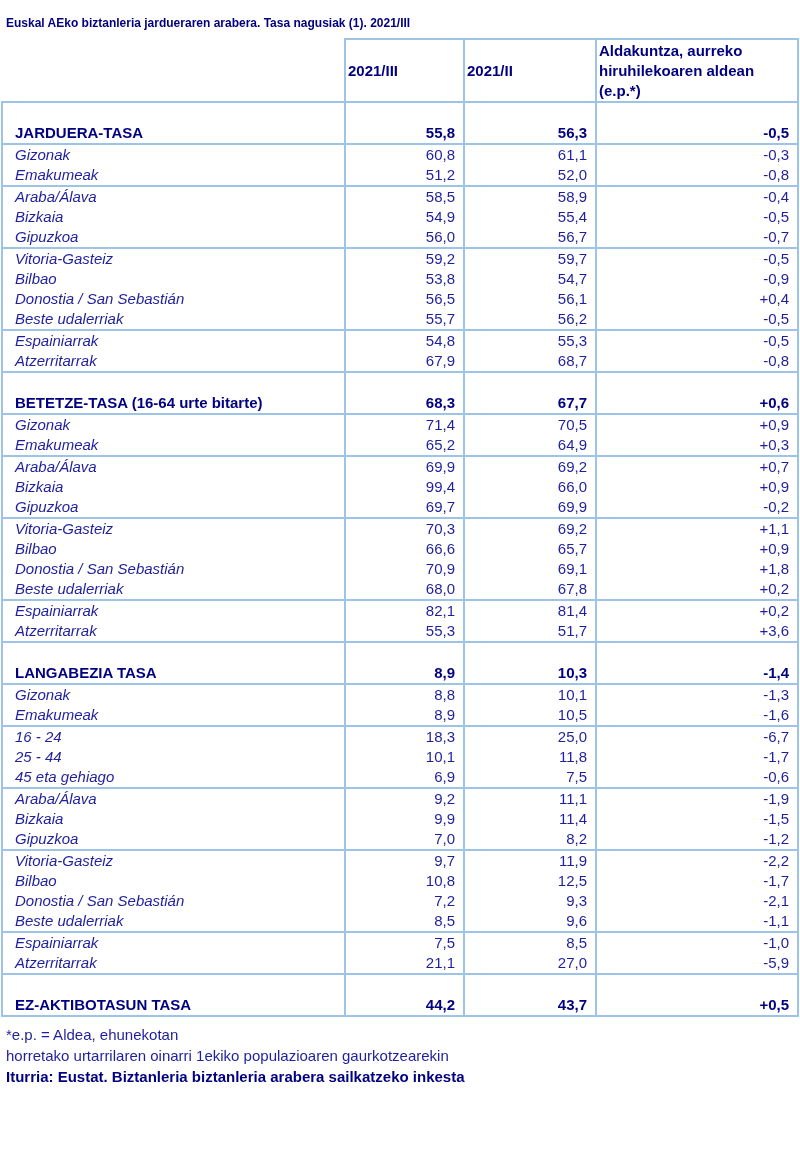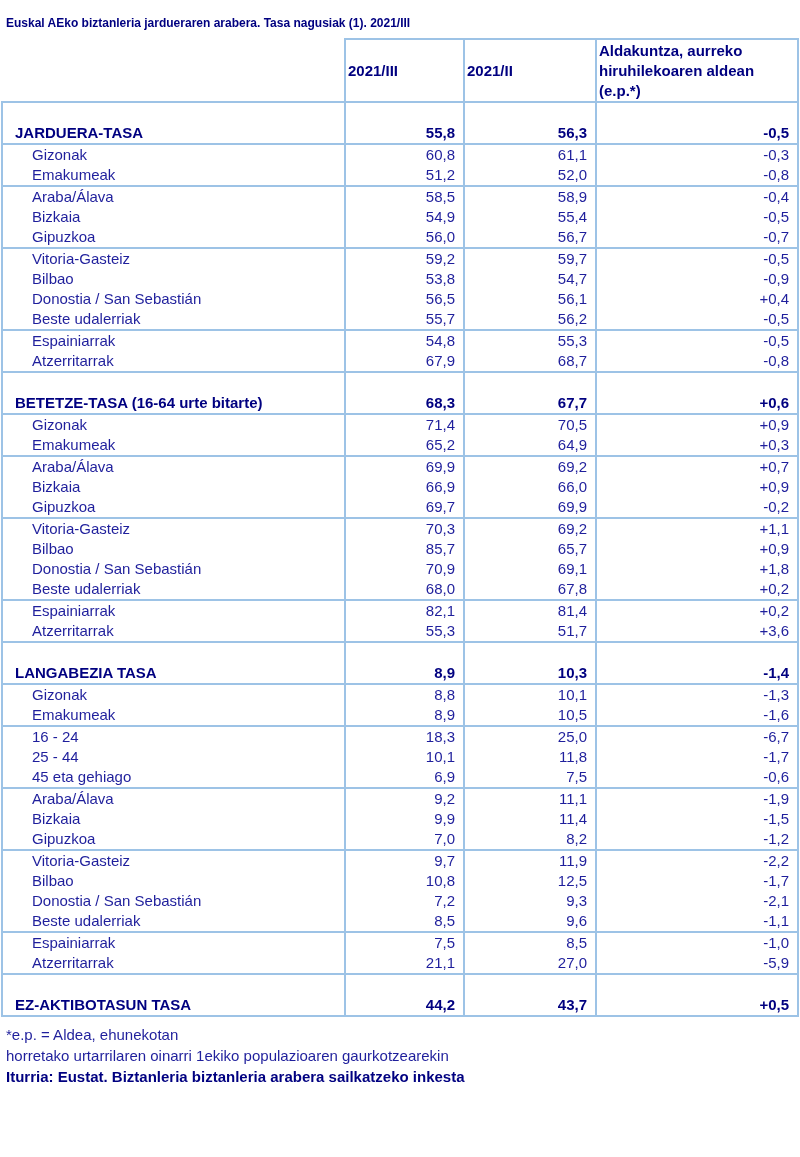--- a/index.html
+++ b/index.html
@@ -45,21 +45,21 @@
     padding: 0 8px 0 6px;
     white-space: nowrap;
     overflow: hidden;
   }
   tbody td.c0 { border-left: 2px solid #9DC3E6; text-align: left; padding-left: 12px; }
   tbody td.c1, tbody td.c2, tbody td.c3 { border-left: 2px solid #9DC3E6; text-align: right; }
   tbody td.c3 { border-right: 2px solid #9DC3E6; margin-left: 20px; }
   tbody tr.bt td { border-top: 2px solid #9DC3E6; }
   tbody tr.bb td { border-bottom: 2px solid #9DC3E6; }
   tbody tr.bold td { font-weight: 700; color: #000080; }
-  tbody tr.sub td.c0 { padding-left: 29px; }
+  tbody tr.sub td.c0 { padding-left: 12px; font-style: italic; }
 
   .notes { margin: 7px 0 0 6px; font-size: 15px; line-height: 21px; color: #1F1F9C; }
   .notes .source { font-weight: 700; color: #000080; }
 </style>
 </head>
 <body>
 
 <div class="page">
 
   <div class="title">Euskal AEko biztanleria jardueraren arabera. Tasa nagusiak (1). 2021/III</div>
@@ -183,39 +183,39 @@
           <td class="c3">+0,3</td>
         </tr>
         <tr class="sub bt">
           <td class="c0">Araba/Álava</td>
           <td class="c1">69,9</td>
           <td class="c2">69,2</td>
           <td class="c3">+0,7</td>
         </tr>
         <tr class="sub">
           <td class="c0">Bizkaia</td>
-          <td class="c1">66,9</td>
+          <td class="c1">99,4</td>
           <td class="c2">66,0</td>
           <td class="c3">+0,9</td>
         </tr>
         <tr class="sub">
           <td class="c0">Gipuzkoa</td>
           <td class="c1">69,7</td>
           <td class="c2">69,9</td>
           <td class="c3">-0,2</td>
         </tr>
         <tr class="sub bt">
           <td class="c0">Vitoria-Gasteiz</td>
           <td class="c1">70,3</td>
           <td class="c2">69,2</td>
           <td class="c3">+1,1</td>
         </tr>
         <tr class="sub">
           <td class="c0">Bilbao</td>
-          <td class="c1">85,7</td>
+          <td class="c1">66,6</td>
           <td class="c2">65,7</td>
           <td class="c3">+0,9</td>
         </tr>
         <tr class="sub">
           <td class="c0">Donostia / San Sebastián</td>
           <td class="c1">70,9</td>
           <td class="c2">69,1</td>
           <td class="c3">+1,8</td>
         </tr>
         <tr class="sub">

